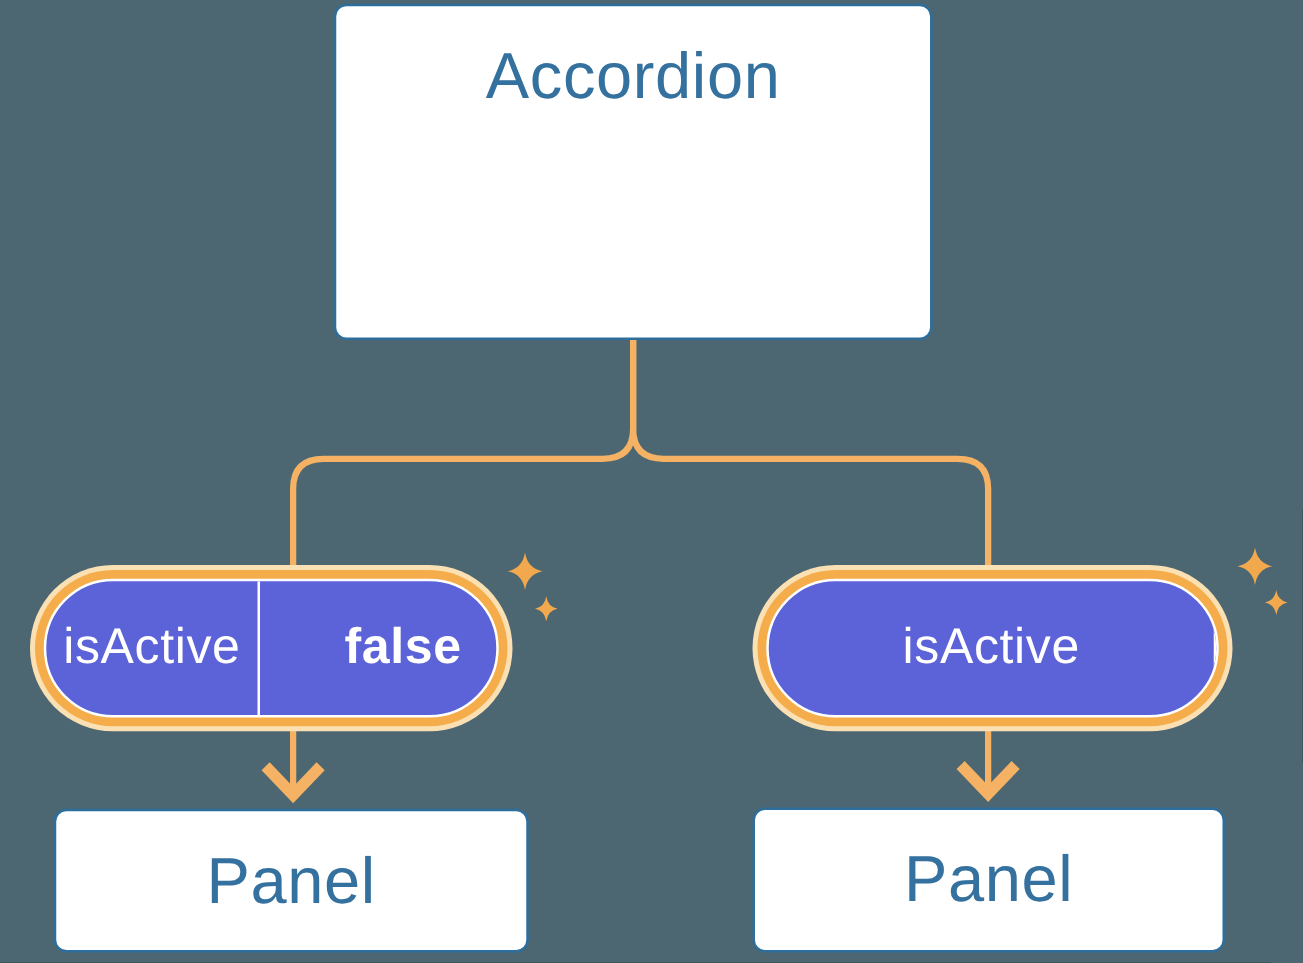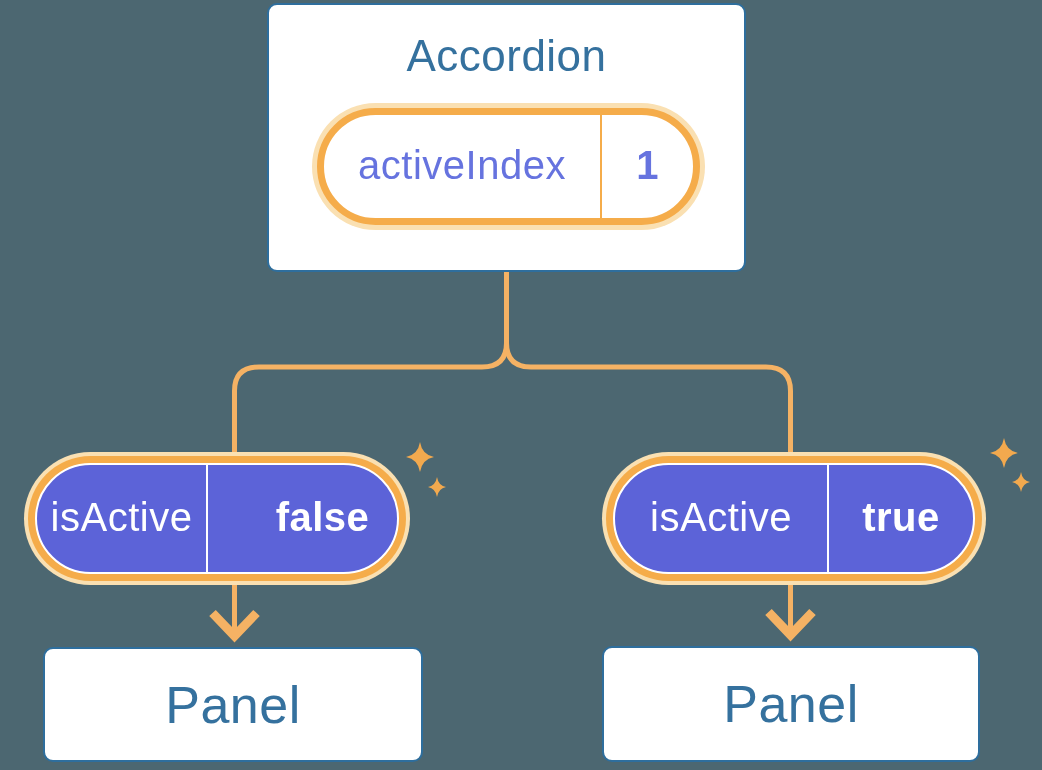--- a/index.html
+++ b/index.html
@@ -46,21 +46,21 @@
     border: 2.5px solid var(--card-border, #2E6E9D);
     border-radius: 10px;
   }
   .root-card {
     left: 267px; top: 3px;
     width: 479px; height: 269px;
   }
   .card-title {
     margin-top: 26px;
     text-align: center;
-    font-size: 44px;
+    font-size: 52px;
     font-weight: 500;
     letter-spacing: 0.5px;
     color: var(--heading-text, #35719E);
   }
   .panel-card {
     display: flex;
     align-items: center;
     justify-content: center;
     font-size: 52px;
     font-weight: 500;
@@ -149,36 +149,30 @@
     <g>
       <path class="sparkle" d="M 1004 438 Q 1006.1 450.75 1018 453 Q 1006.1 455.25 1004 468 Q 1001.9 455.25 990 453 Q 1001.9 450.75 1004 438 Z"></path>
       <path class="sparkle" d="M 1021 472 Q 1022.35 480.5 1030 482 Q 1022.35 483.5 1021 492 Q 1019.65 483.5 1012 482 Q 1019.65 480.5 1021 472 Z"></path>
     </g>
   </svg>
 
   <div class="card root-card">
     <div class="card-title">Accordion</div>
   </div>
 
-  <div class="pill state-pill">
-    <div class="cell label-cell">activeIndex</div>
-    <div class="divider"></div>
-    <div class="cell value-cell">1</div>
-  </div>
 
   <div class="pill prop-pill prop-left">
     <div class="cell label-cell">isActive</div>
     <div class="divider"></div>
     <div class="cell value-cell">false</div>
   </div>
 
   <div class="pill prop-pill prop-right">
     <div class="cell label-cell">isActive</div>
     <div class="divider"></div>
-    <div class="cell value-cell">true</div>
   </div>
 
   <div class="card panel-card panel-left">
     <span>Panel</span>
   </div>
   <div class="card panel-card panel-right">
     <span>Panel</span>
   </div>
 
 </div>

